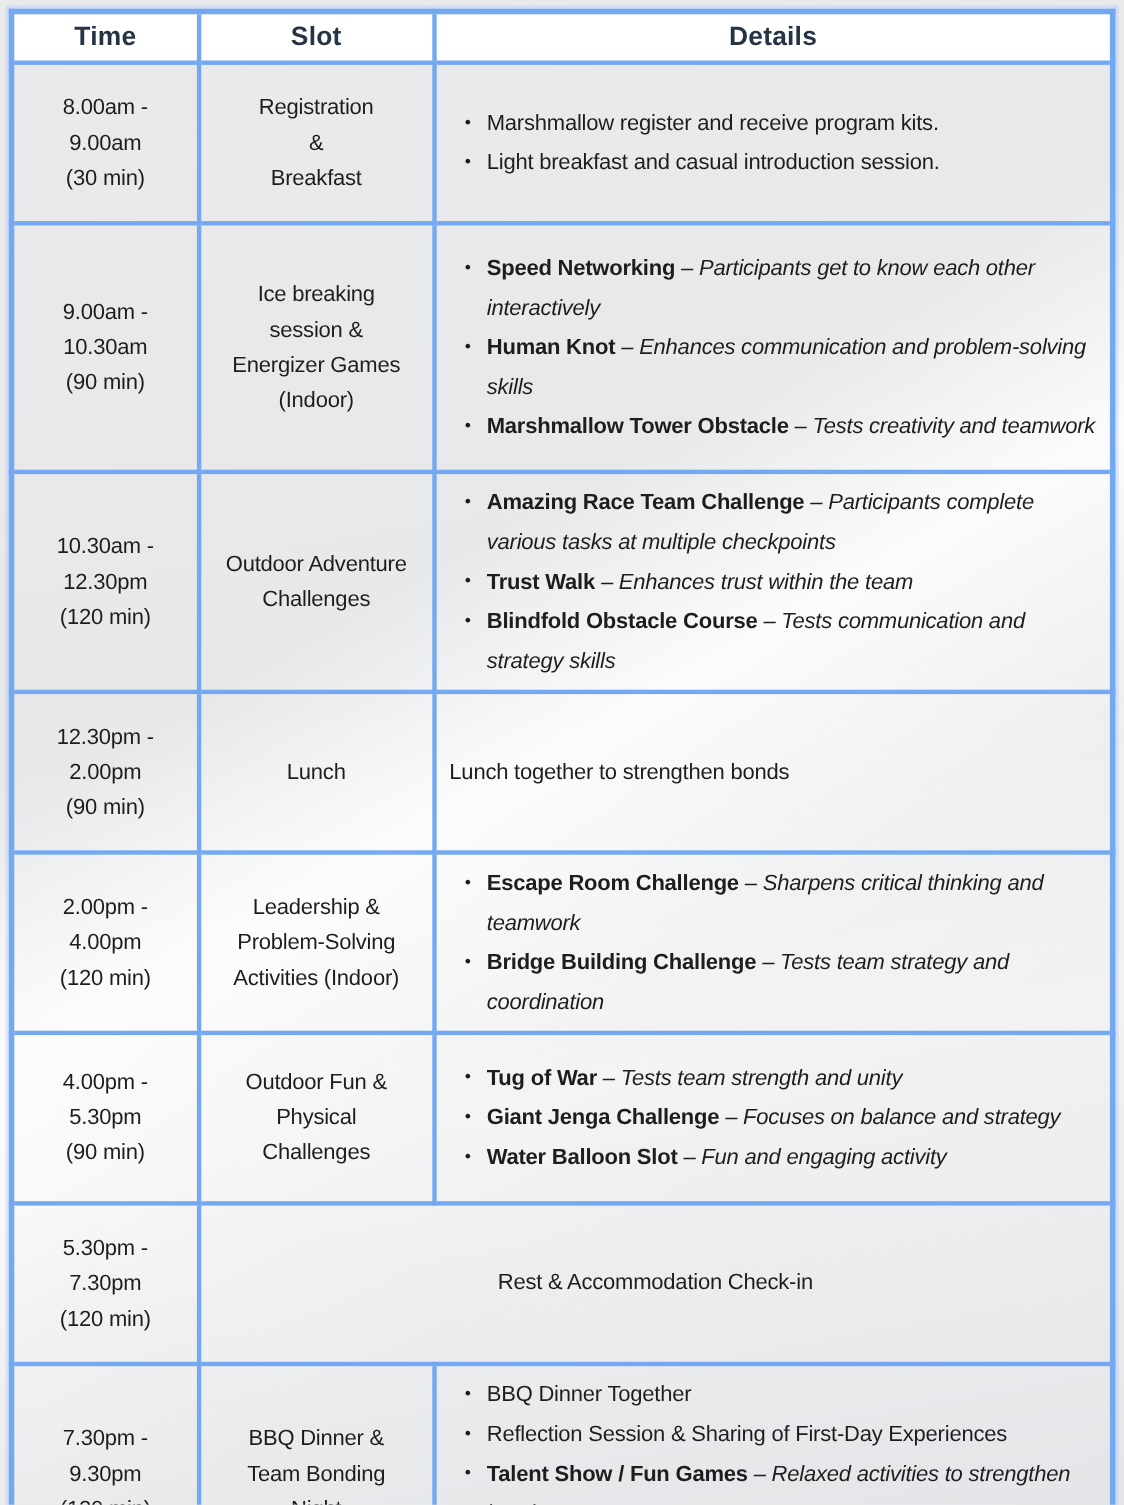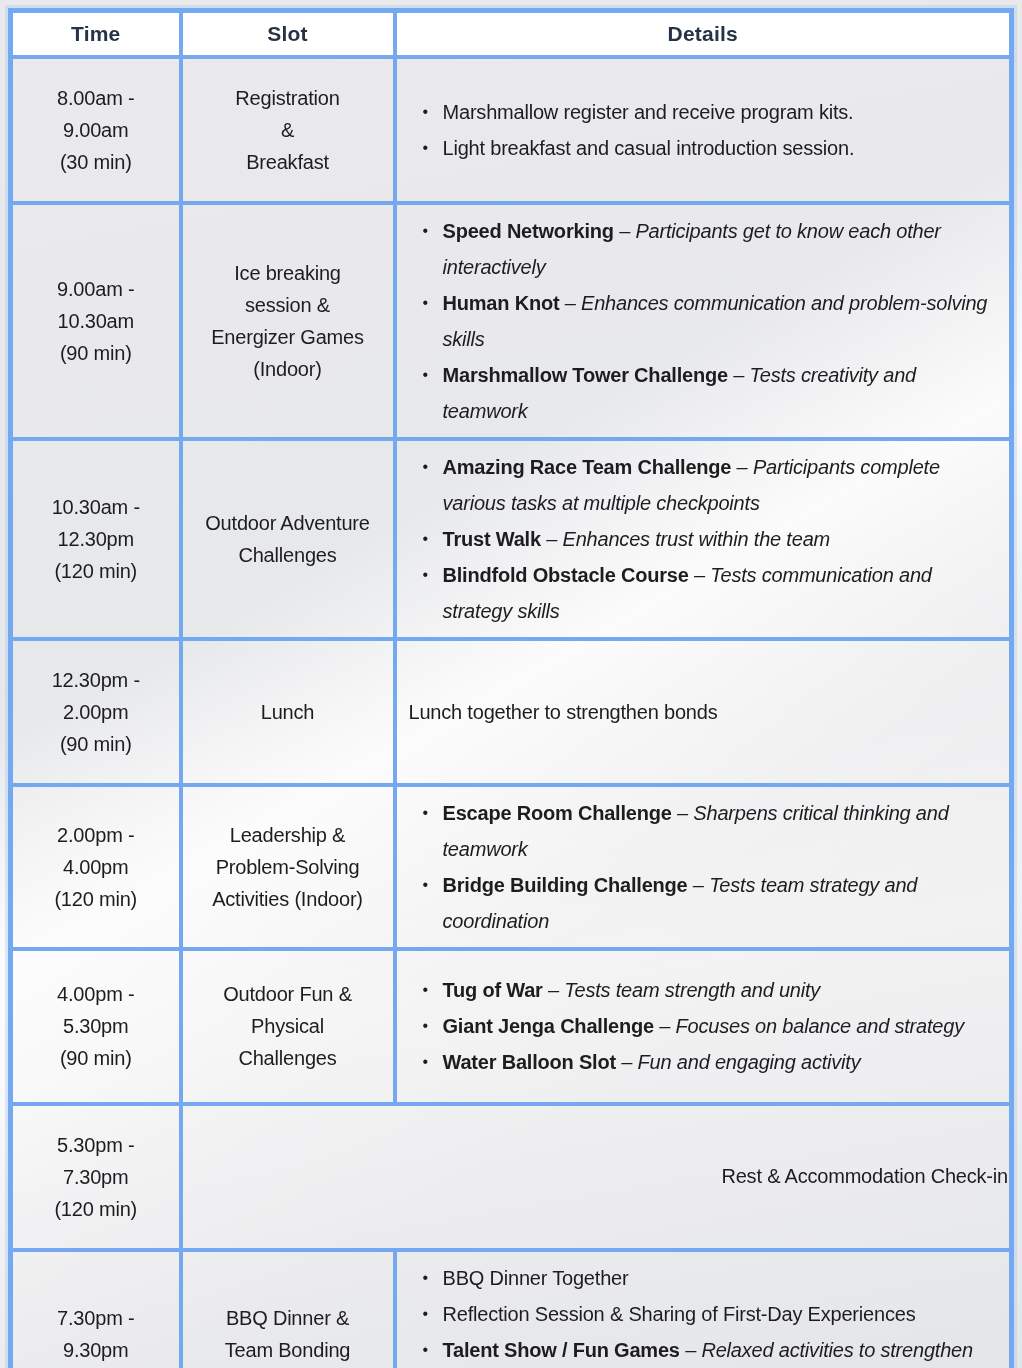--- a/index.html
+++ b/index.html
@@ -27,21 +27,21 @@
     box-shadow:0 0 0 3px rgba(160,195,245,0.35);
   }
   th,td{
     border:4px solid var(--blue);
     vertical-align:middle;
     box-sizing:border-box;
   }
   th{
     background:#ffffff;
     color:var(--header-text);
-    font-size:21px;
+    font-size:24px;
     font-weight:bold;
     height:46px;
     text-align:center;
     letter-spacing:0.2px;
   }
   td{background:transparent;}
   .time,.slot{
     text-align:center;
     font-size:20px;
     line-height:32px;
@@ -61,21 +61,21 @@
   }
   .bullet-item .marker{
     position:absolute;
     left:26px;
     top:0;
     font-size:16px;
   }
   .bullet-item b{font-weight:bold;margin-top:44px;}
   .bullet-item em{font-style:italic;}
   .merged{
-    text-align:right;
+    text-align:center;
     font-size:20px;
     letter-spacing:-0.2px;
   }
   
   tbody tr:nth-child(1) td{height:112px;}
   tbody tr:nth-child(2) td{height:226px;}
   tbody tr:nth-child(3) td{height:192px;}
   tbody tr:nth-child(4) td{height:117px;}
   tbody tr:nth-child(5) td{height:142px;}
   tbody tr:nth-child(6) td{height:155px;}
@@ -124,21 +124,21 @@
           </td>
           <td class="slot">
             <div>Ice breaking</div>
             <div>session &amp;</div>
             <div>Energizer Games</div>
             <div>(Indoor)</div>
           </td>
           <td class="details">
             <div class="bullet-item"><span class="marker">•</span><b>Speed Networking</b><em> – Participants get to know each other interactively</em></div>
             <div class="bullet-item"><span class="marker">•</span><b>Human Knot</b><em> – Enhances communication and problem-solving skills</em></div>
-            <div class="bullet-item"><span class="marker">•</span><b>Marshmallow Tower Challenge</b><em> – Tests creativity and teamwork</em></div>
+            <div class="bullet-item"><span class="marker">•</span><b>Marshmallow Tower Obstacle</b><em> – Tests creativity and teamwork</em></div>
           </td>
         </tr>
         <tr>
           <td class="time">
             <div>10.30am -</div>
             <div>12.30pm</div>
             <div>(120 min)</div>
           </td>
           <td class="slot">
             <div>Outdoor Adventure</div>

